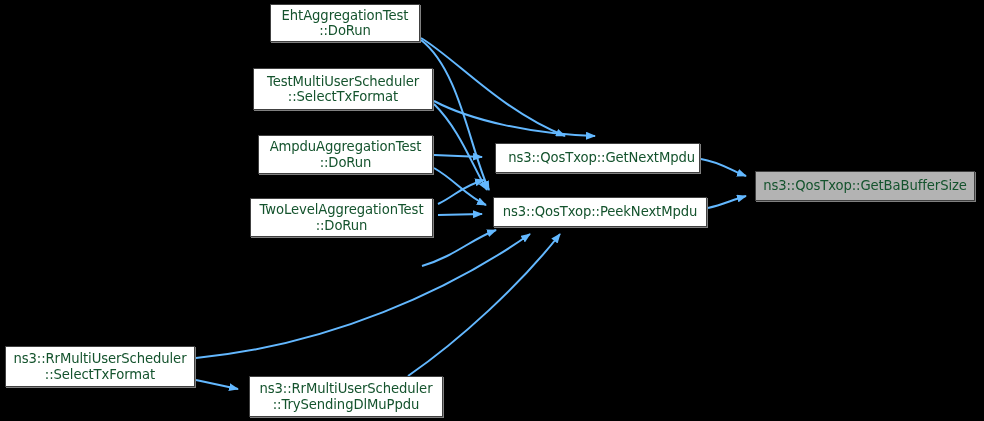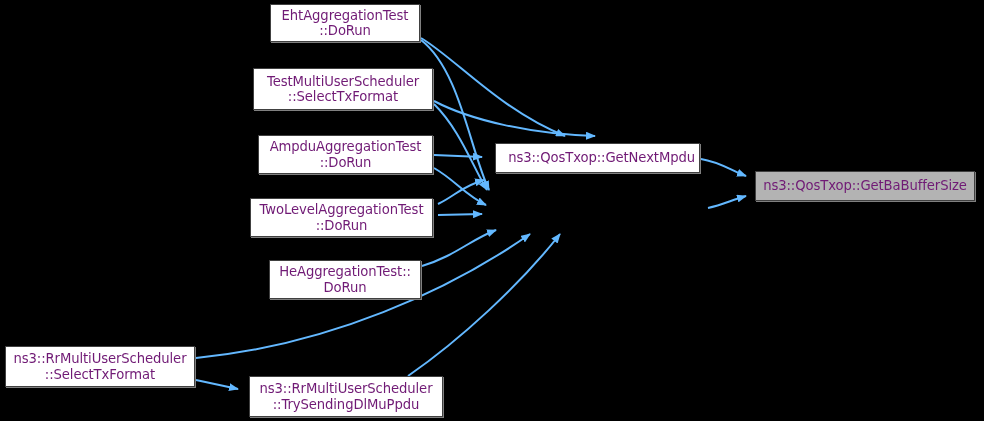--- a/index.html
+++ b/index.html
@@ -26,21 +26,21 @@
   .node {
     position: absolute;
     box-sizing: border-box;
     display: flex;
     align-items: center;
     justify-content: center;
     text-align: center;
     background: #ffffff;
     border: 1px solid #404040;
     box-shadow: 1px 1px 0 0 #808080;
-    color: #701a75;
+    color: #14532d;
     font-size: 13.2px;
     line-height: 15.5px;
     letter-spacing: -0.1px;
     white-space: pre-line;
     z-index: 5;
   }
   .node.highlight {
     background: #b3b3b3;
     border: 1px solid #404040;
   }
@@ -102,37 +102,36 @@
   <div class="node" style="left:258px;top:135px;width:175px;height:39px;">
     <span class="node-label">AmpduAggregationTest
 ::DoRun</span>
   </div>
 
   <div class="node" style="left:250px;top:198px;width:183px;height:39px;align-items:center;">
     <span class="node-label">TwoLevelAggregationTest
 ::DoRun</span>
   </div>
 
-  <div class="node" style="left:269px;top:260px;width:152px;height:39px;">
-    <span class="node-label">HeAggregationTest::
-DoRun</span>
-  </div>
 
   <div class="node" style="left:5px;top:346px;width:190px;height:41px;">
     <span class="node-label">ns3::RrMultiUserScheduler
 ::SelectTxFormat</span>
   </div>
 
   <div class="node" style="left:249px;top:376px;width:194px;height:41px;">
     <span class="node-label">ns3::RrMultiUserScheduler
 ::TrySendingDlMuPpdu</span>
   </div>
 
   <div class="node" style="left:495px;top:143px;width:205px;height:30px;justify-content:flex-end;">
     <span class="node-label">ns3::QosTxop::GetNextMpdu</span>
   </div>
 
+  <div class="node" style="left:493px;top:197px;width:214px;height:30px;">
+    <span class="node-label">ns3::QosTxop::PeekNextMpdu</span>
+  </div>
 
   <div class="node highlight" style="left:755px;top:171px;width:220px;height:30px;">
     <span class="node-label">ns3::QosTxop::GetBaBufferSize</span>
   </div>
 
 </div>
 
 </body></html>

